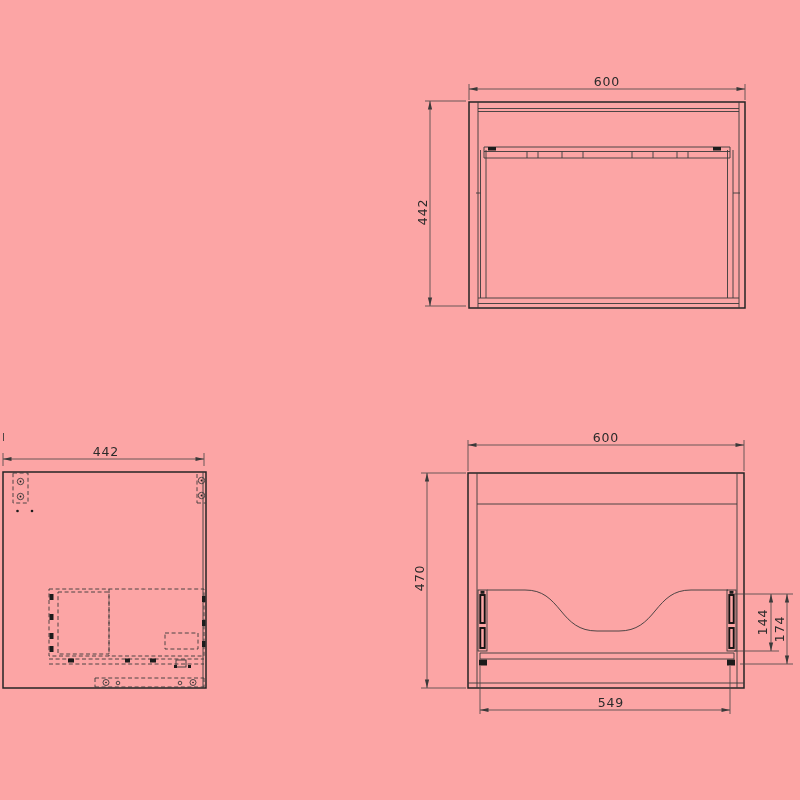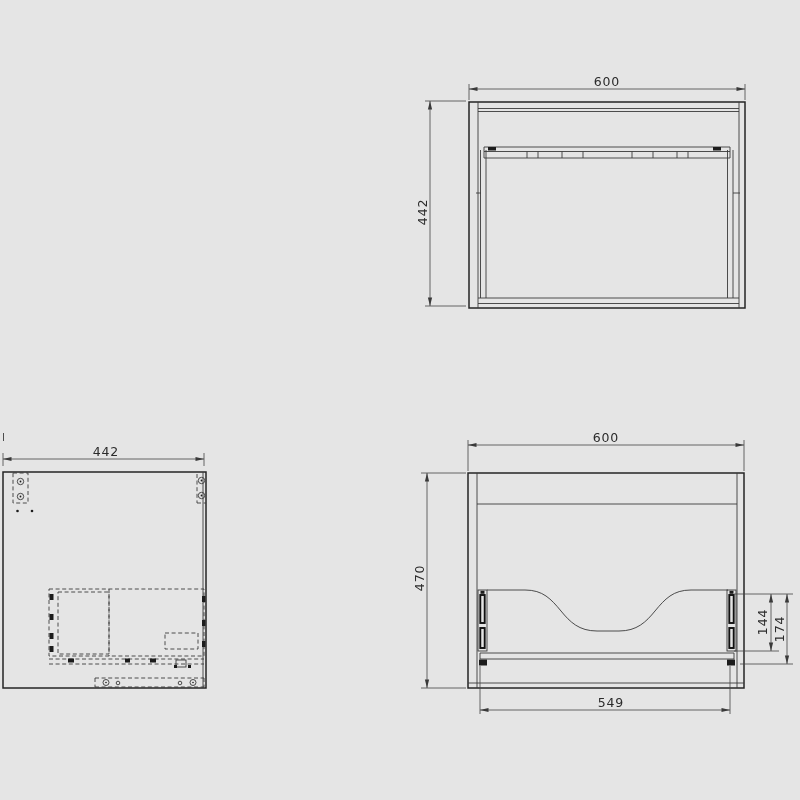--- a/index.html
+++ b/index.html
@@ -1,16 +1,16 @@
 <!DOCTYPE html>
 <html><head>
 <meta charset="utf-8">
 <style>
   html,body{margin:0;padding:0;background:#ffffff;}
-  .canvas{position:relative;width:800px;height:800px;background:#e5e5e5;overflow:hidden;
+  .canvas{position:relative;width:800px;height:800px;background:#fca5a5;overflow:hidden;
           font-family:"DejaVu Sans", sans-serif;}
   svg{display:block;}
   
   .ol  {fill:none;stroke:#242424;stroke-width:1.5;}          
   .tl  {fill:none;stroke:#3a3a3a;stroke-width:0.9;}          
   .bold{fill:none;stroke:#111111;stroke-width:1.9;}          
   .dash{fill:none;stroke:#3a3a3a;stroke-width:0.9;stroke-dasharray:4 2.6;}
   .dim {fill:none;stroke:#444444;stroke-width:0.8;}
   .arr {fill:#3a3a3a;stroke:none;}
   .blk {fill:#1c1c1c;stroke:none;}

